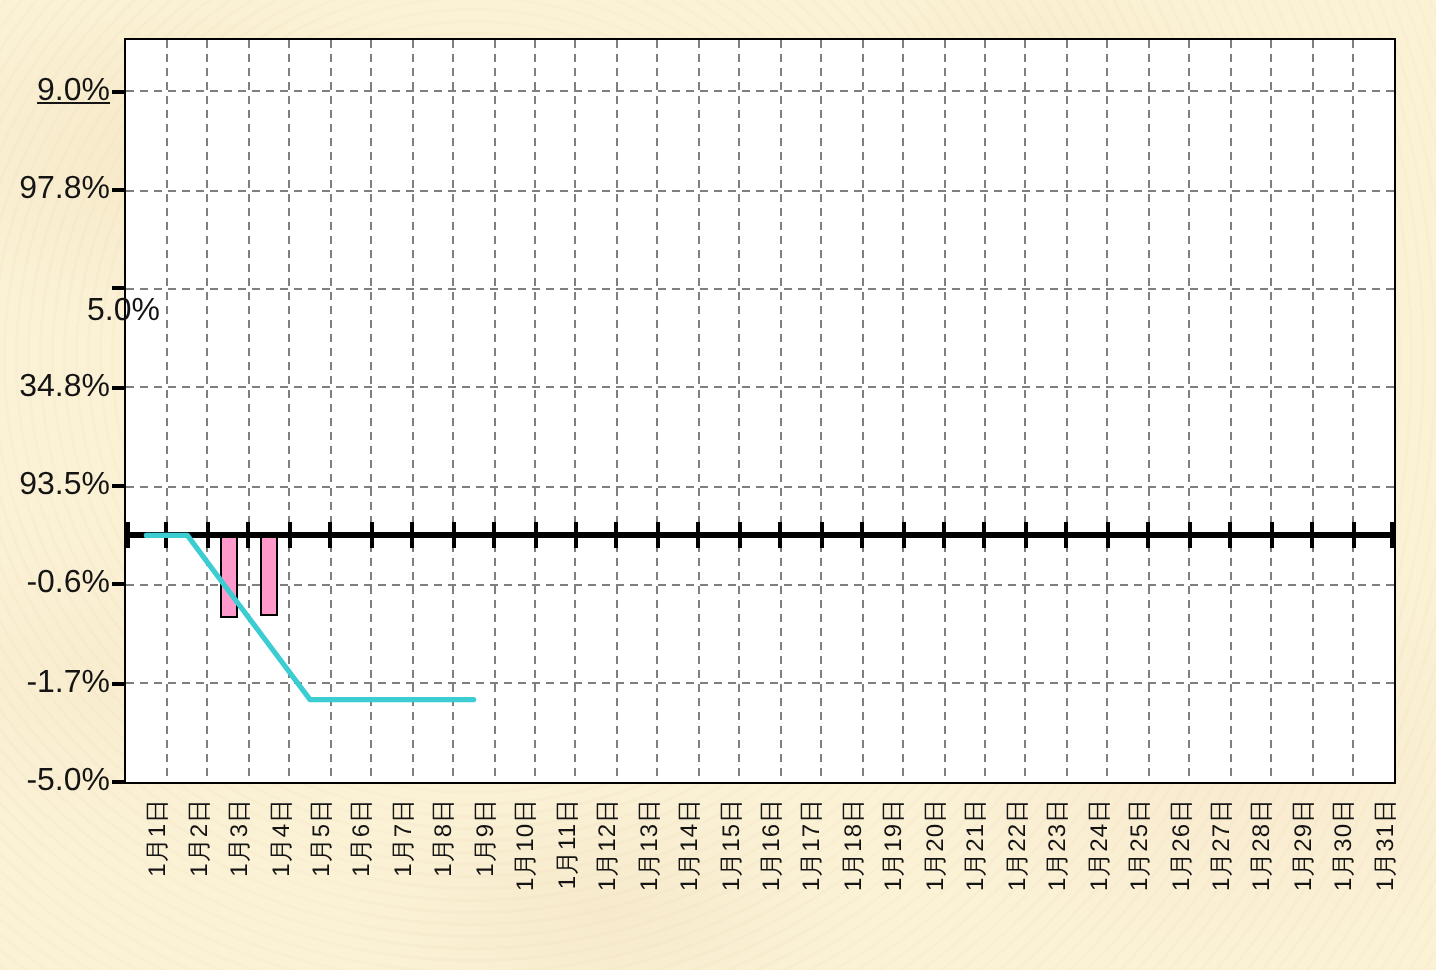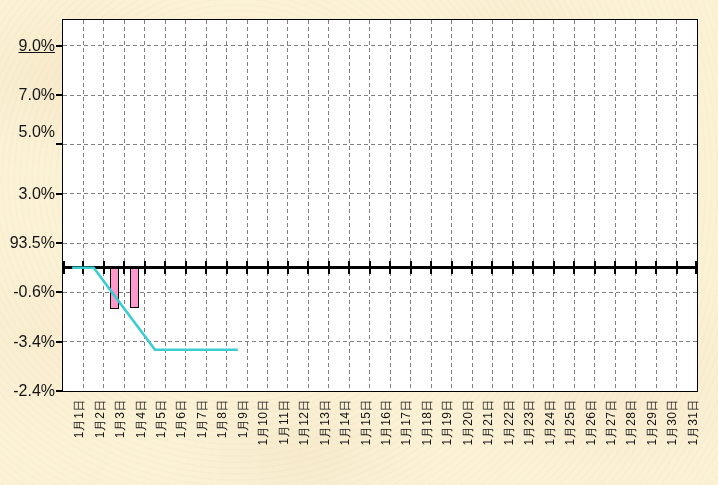--- a/index.html
+++ b/index.html
@@ -110,33 +110,33 @@
       <div class="xtick" style="left: 592.097px; top: 241.244px;"></div>
       <div class="xtick" style="left: 612.548px; top: 241.244px;"></div>
       <div class="xtick" style="left: 632px; top: 241.244px;"></div>
       <svg width="634" height="371" viewBox="0 0 634 371" class="line-svg">
         <polyline points="10.2,247.7 30.7,247.7 51.1,275.1 71.6,302.5 92.0,329.8 112.5,329.8 132.9,329.8 153.4,329.8 173.8,329.8" fill="none" stroke="#3CCDD2" stroke-width="2.6" stroke-linejoin="round" stroke-linecap="round"></polyline>
       </svg>
     </div>
   <div id="yaxis">
       <div class="ylabel" style="top: 35.8837px; text-decoration: underline;">9.0%</div>
       <div class="ytick" style="left: 56px; top: 44.8837px;"></div>
-      <div class="ylabel" style="top: 85.186px;">7.0%</div>
+      <div class="ylabel" style="top: 85.186px;">97.8%</div>
       <div class="ytick" style="left: 56px; top: 94.186px;"></div>
-      <div class="ylabel" style="top: 122px;">5.0%</div>
+      <div class="ylabel" style="top: 146px; margin-left: 25px;">5.0%</div>
       <div class="ytick" style="left: 56px; top: 143.488px;"></div>
-      <div class="ylabel" style="top: 183.791px;">3.0%</div>
+      <div class="ylabel" style="top: 183.791px;">34.8%</div>
       <div class="ytick" style="left: 56px; top: 192.791px;"></div>
       <div class="ylabel" style="top: 233.093px;">93.5%</div>
       <div class="ytick" style="left: 56px; top: 242.093px;"></div>
       <div class="ylabel" style="top: 282.395px;">-0.6%</div>
       <div class="ytick" style="left: 56px; top: 291.395px;"></div>
-      <div class="ylabel" style="top: 331.698px;">-3.4%</div>
+      <div class="ylabel" style="top: 331.698px;">-1.7%</div>
       <div class="ytick" style="left: 56px; top: 340.698px;"></div>
-      <div class="ylabel" style="top: 381px;">-2.4%</div>
+      <div class="ylabel" style="top: 381px;">-5.0%</div>
       <div class="ytick" style="left: 56px; top: 390px;"></div>
     </div>
   <div id="xaxis">
       <div class="xlabel" style="left: 79.2258px; top: 399px;">1月1日</div>
       <div class="xlabel" style="left: 99.6774px; top: 399px;">1月2日</div>
       <div class="xlabel" style="left: 120.129px; top: 399px;">1月3日</div>
       <div class="xlabel" style="left: 140.581px; top: 399px;">1月4日</div>
       <div class="xlabel" style="left: 161.032px; top: 399px;">1月5日</div>
       <div class="xlabel" style="left: 181.484px; top: 399px;">1月6日</div>
       <div class="xlabel" style="left: 201.935px; top: 399px;">1月7日</div>

